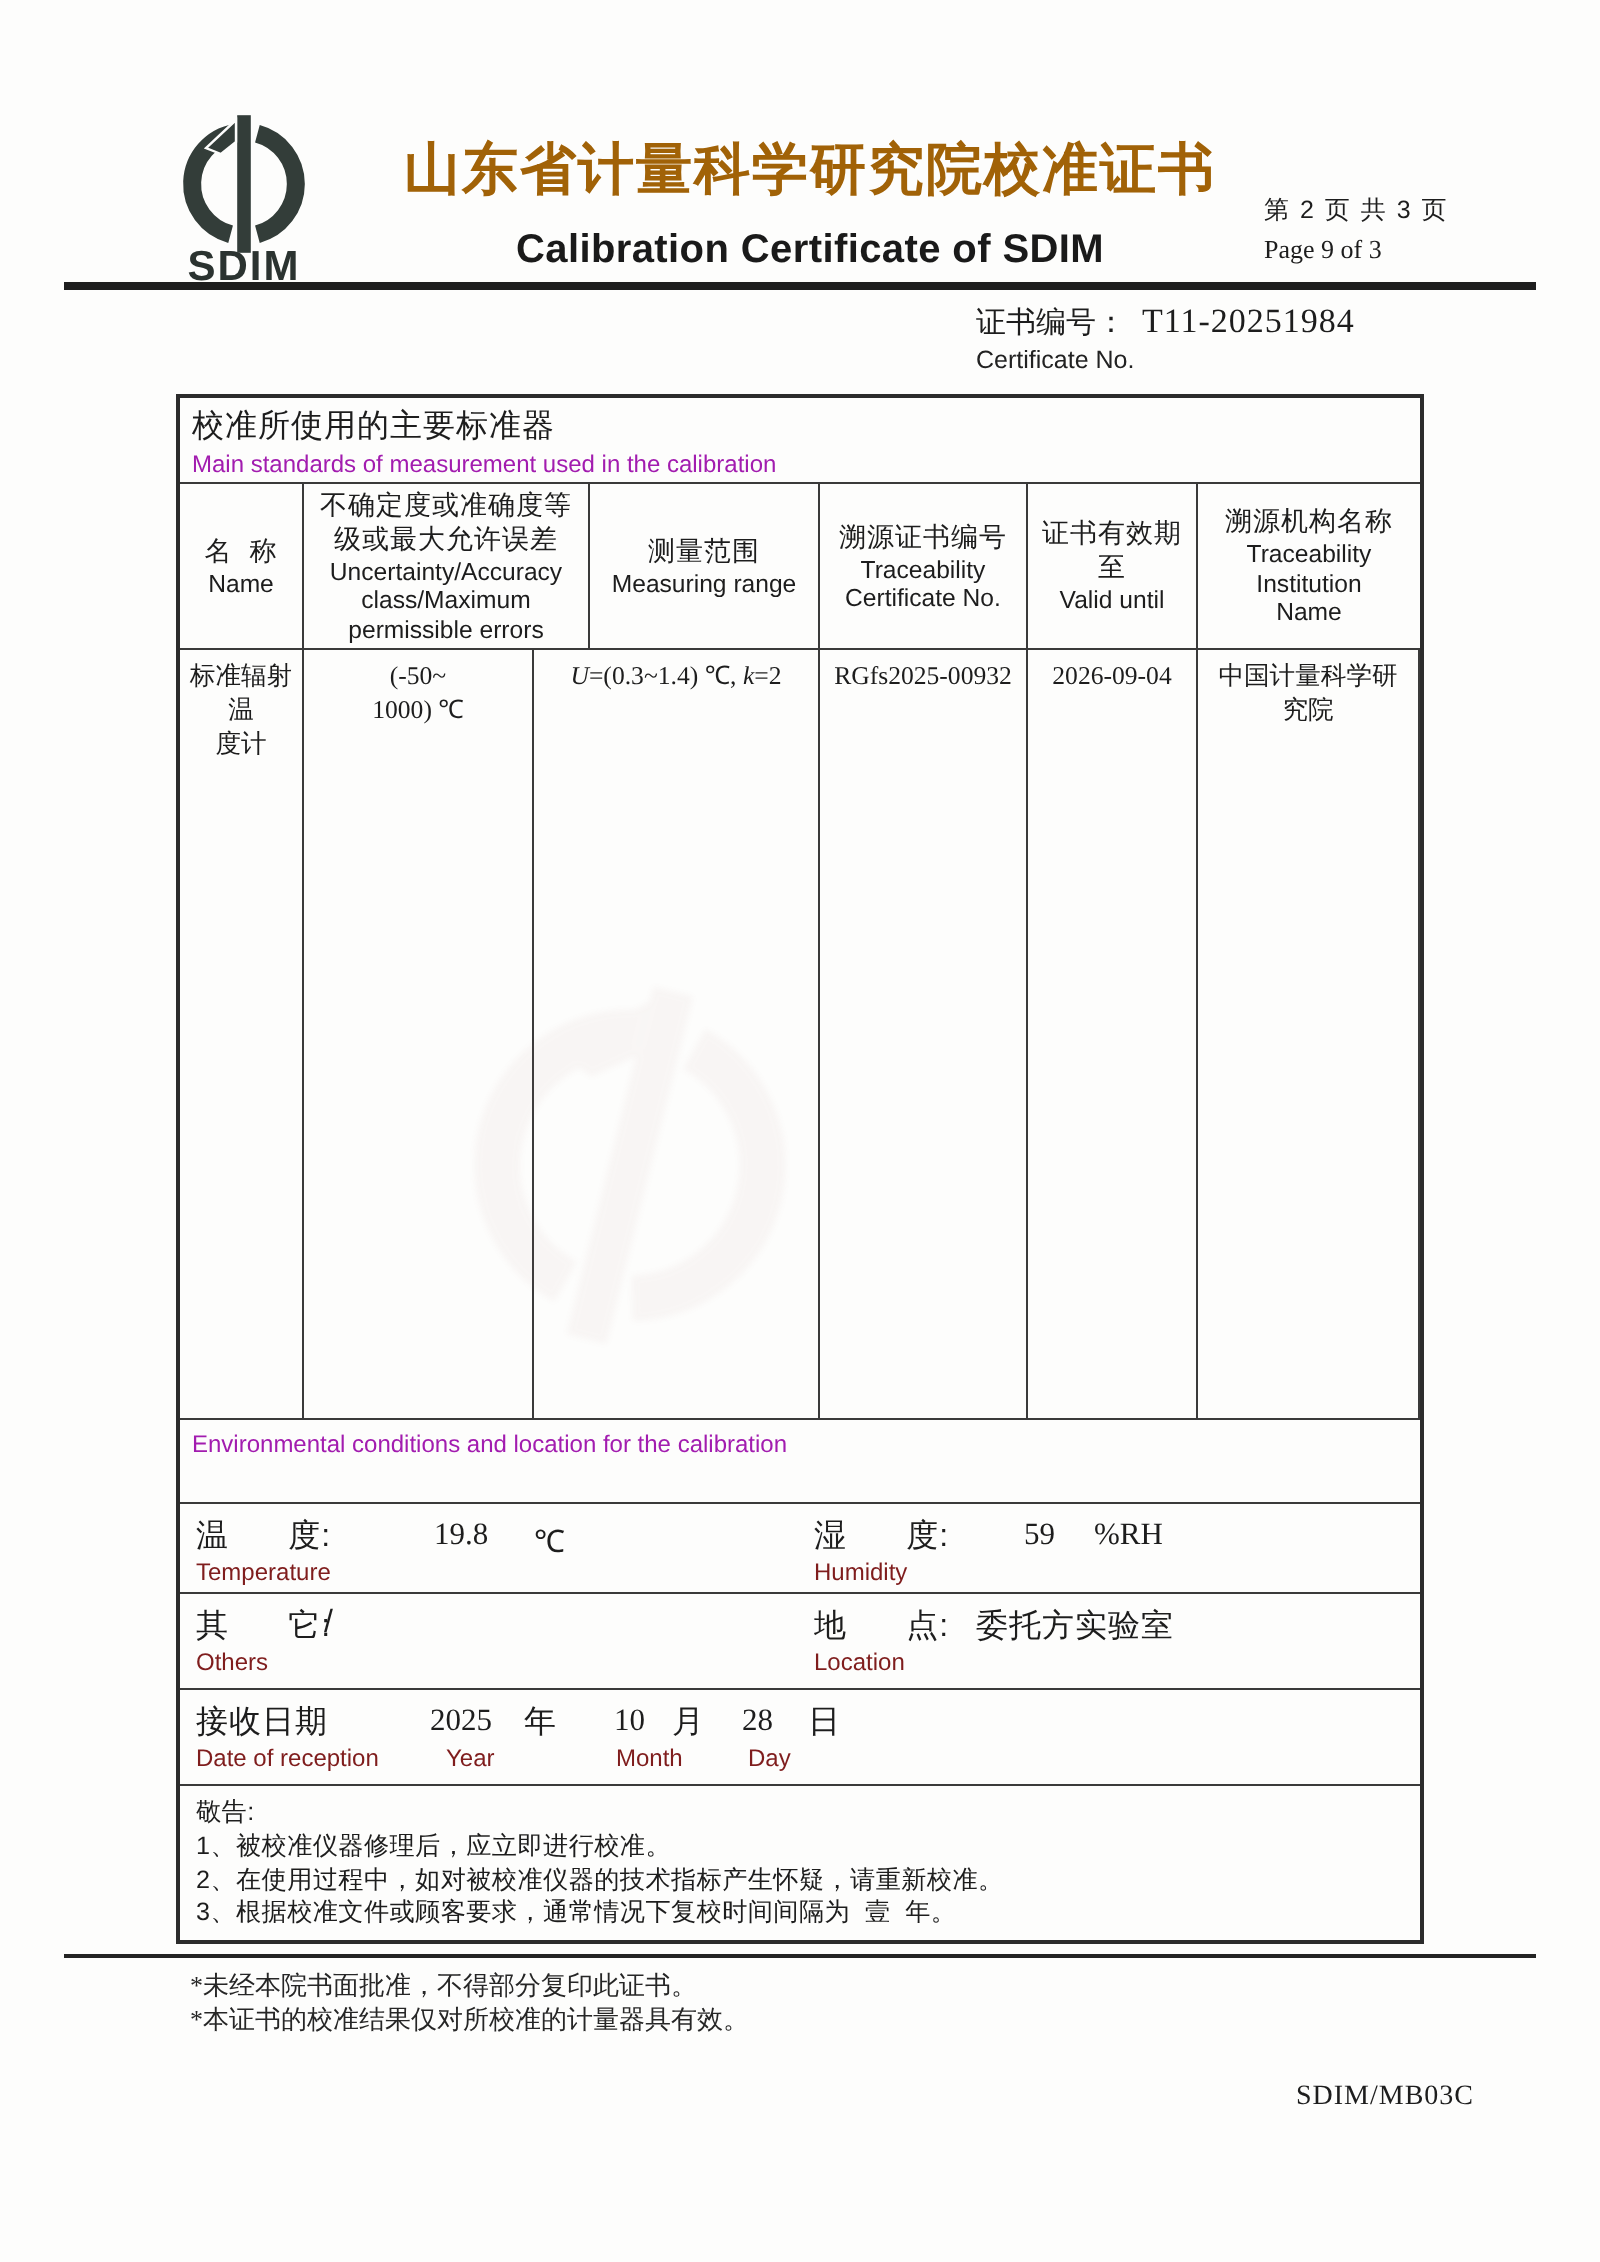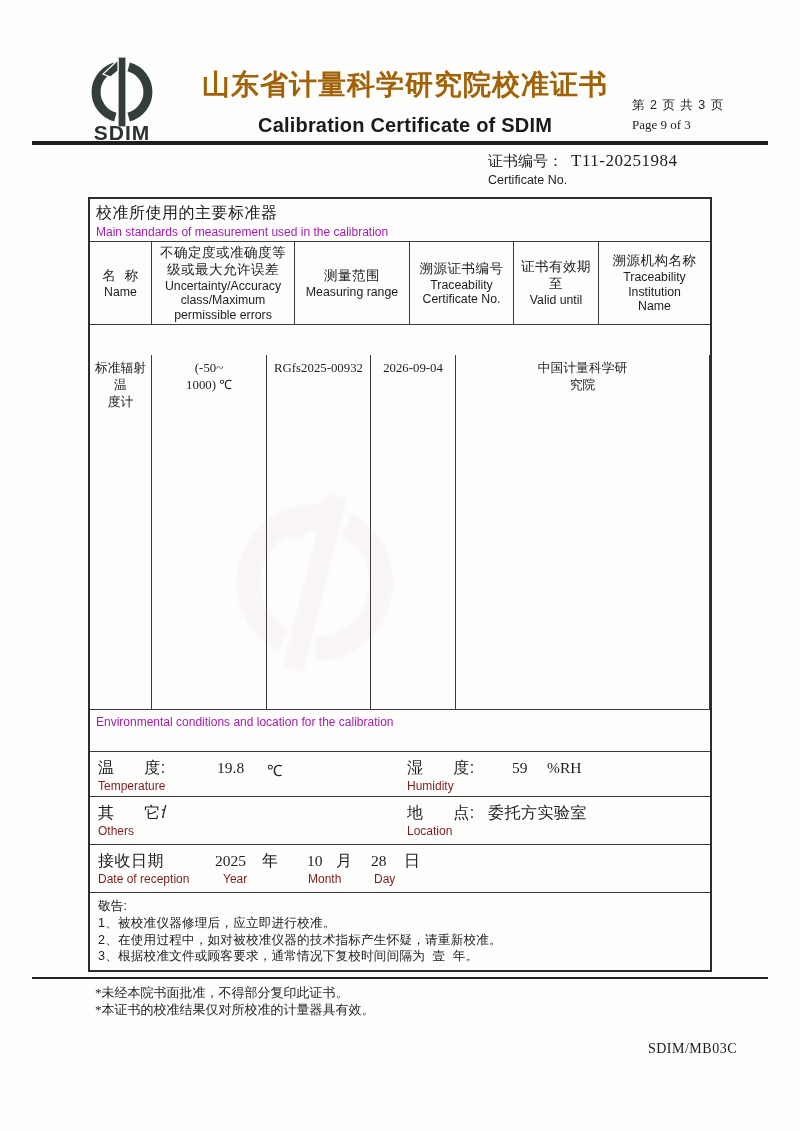--- a/index.html
+++ b/index.html
@@ -38,21 +38,21 @@
   .c1{width:62px;} .c2{width:115px;} .c3{width:143px;} .c4{width:104px;} .c5{width:85px;} .c6{flex:1;}
   .band { display:block; padding:4px 6px 2px 6px; }
   .band-cn { font-size:16px; letter-spacing:.5px; }
   .band-en { font-size:12px; margin-top:1px; color:#a21caf; }
   .row-head { height:83px; }
   .row-head .cell { justify-content:center; padding:2px 1px; }
   .hc-cn { font-size:13.5px; line-height:17px; letter-spacing:.5px; }
   .hc-en { font-size:12.3px; line-height:14.5px; margin-top:1px; }
   .row-data { height:385px; }
   .row-data .cell { justify-content:flex-start; padding-top:5px; font-size:12.8px; line-height:17px; }
-  .cjk-serif { font-family:"Liberation Serif", serif;margin-top:30px; }
+  .cjk-serif { font-family:"Liberation Serif", serif; }
   .u-italic { font-style:italic; }
   .row-band { display:block; height:42px; }
   .row-env { height:45px; }  .row-oth { height:48px; }  .row-rec { height:48px; }
   .fieldrow { position:relative; display:block; }
   .fl-cn { position:absolute; font-size:16px; letter-spacing:.5px; top:6px; }
   .fl-en { position:absolute; font-size:12px; top:27px; color:#7f1d1d; }
   .fl-val { position:absolute; font-family:"Liberation Serif",serif; font-size:15.5px; top:7px; }
   .notice { display:block; padding:5px 8px 4px 8px; height:77px; }
   .notice div { font-size:12.6px; line-height:16.8px; letter-spacing:.2px; }
 
@@ -144,20 +144,23 @@
 Institution
 Name</div>
       </div>
     </div>
 
     <div class="trow row-data">
       <div class="cell c1 cjk-serif pre">标准辐射温
 度计</div>
       <div class="cell c2 cjk-serif pre">(-50~
 1000) ℃</div>
+      <div class="cell c3 cjk-serif">
+        <div><span class="u-italic">U</span><span>=(0.3~1.4) ℃, </span><span class="u-italic">k</span><span>=2</span></div>
+      </div>
       <div class="cell c4 cjk-serif">RGfs2025-00932</div>
       <div class="cell c5 cjk-serif">2026-09-04</div>
       <div class="cell c6 cjk-serif pre">中国计量科学研
 究院</div>
 
       <div class="wm">
         <svg width="250" height="220" viewBox="0 0 92 86">
           <g fill="none" stroke="#a4706d" stroke-width="9">
             <path d="M 41.5 10.4 A 26 26 0 0 0 39.3 61.1"></path>
             <path d="M 52.7 61.1 A 26 26 0 0 0 52.7 10.9"></path>

